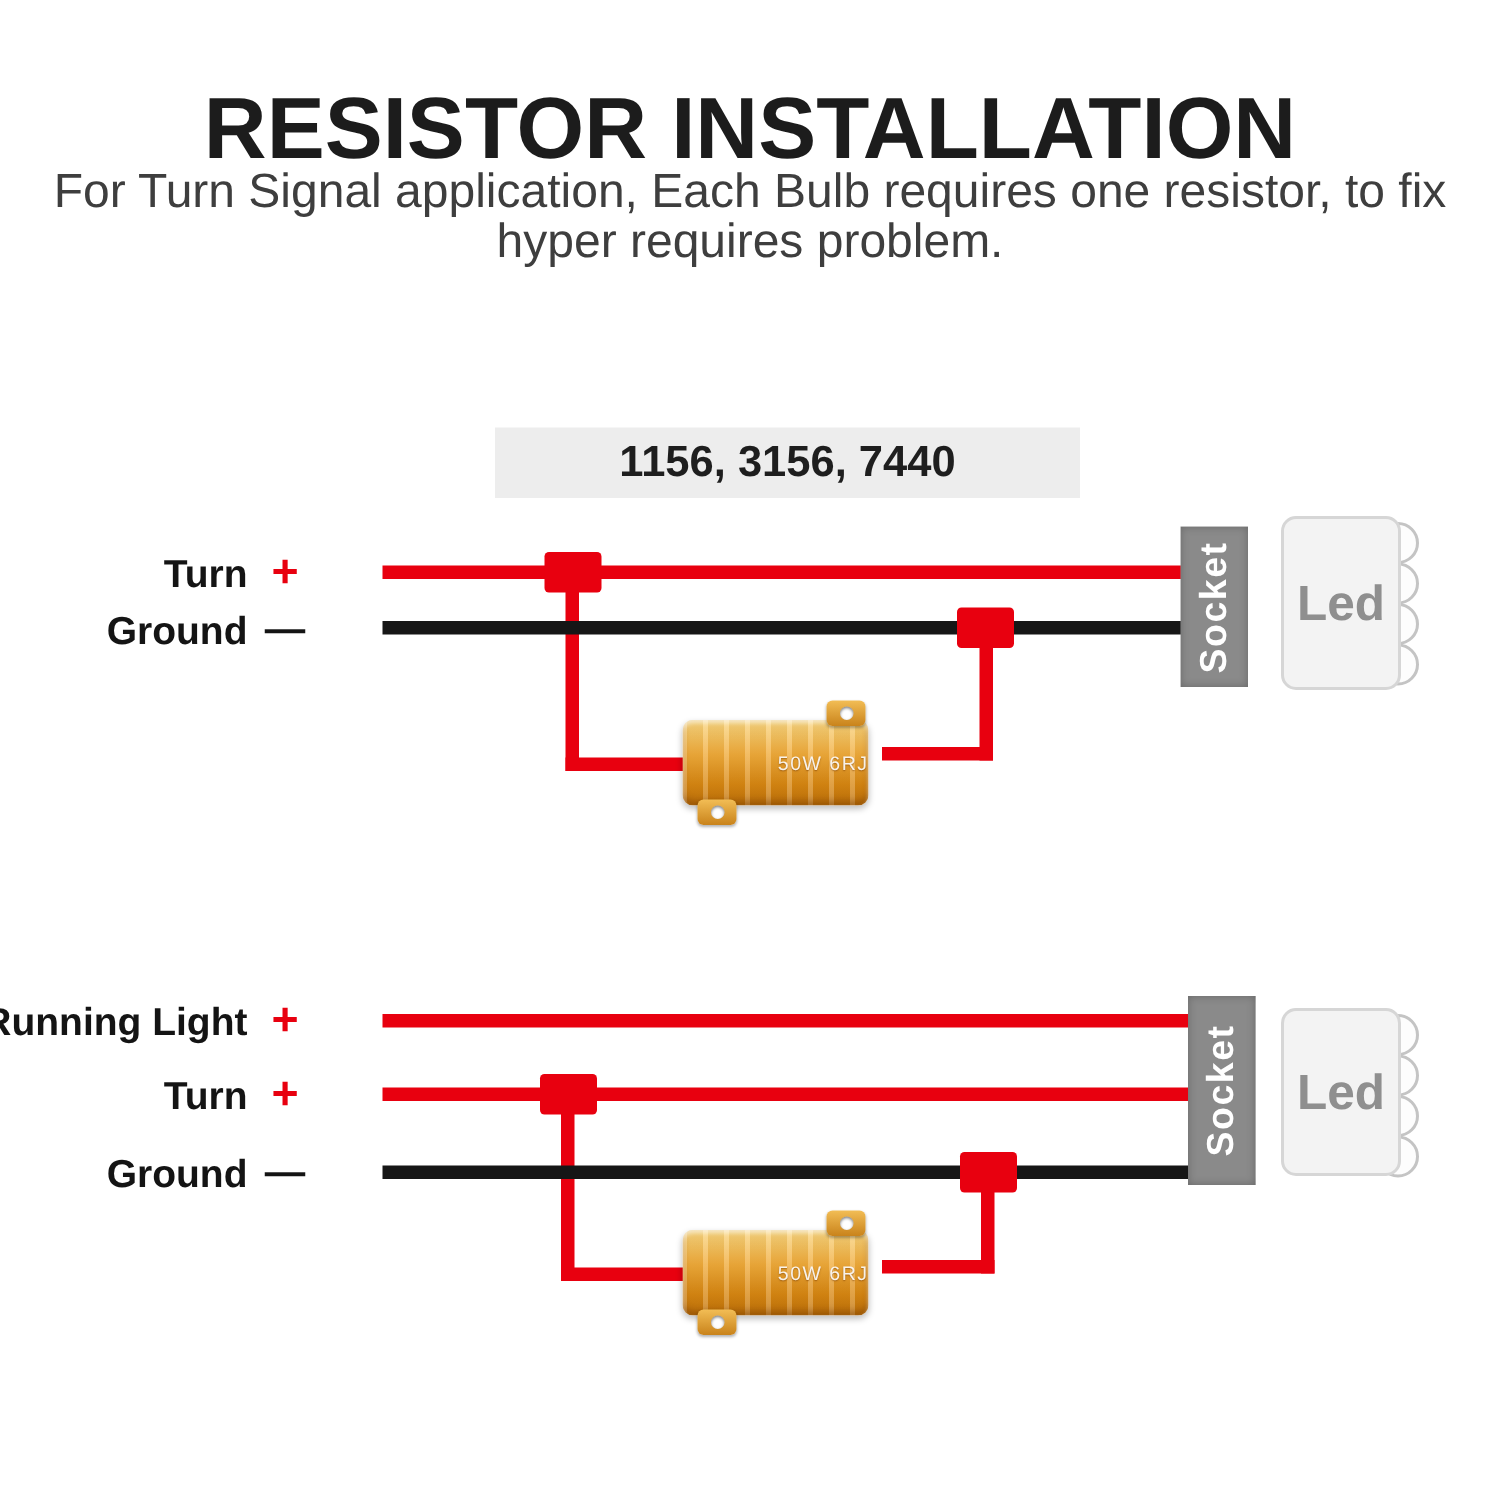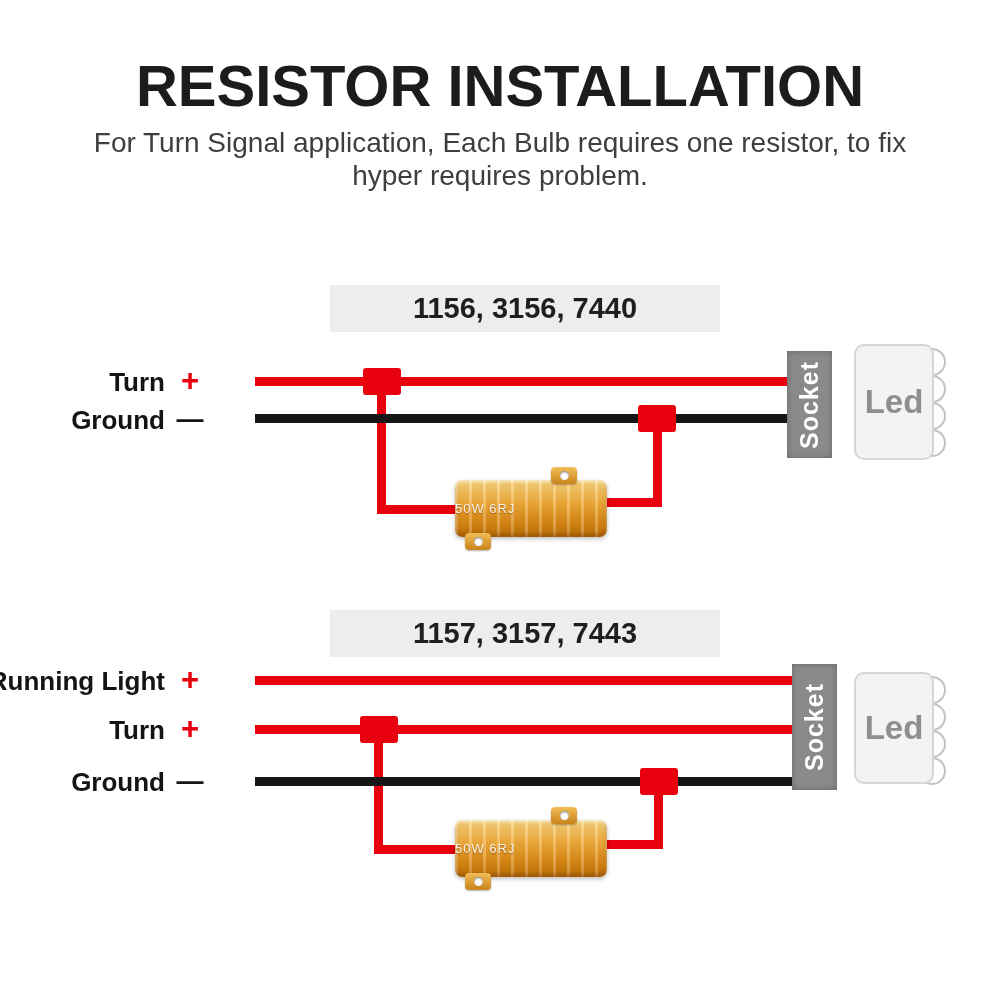--- a/index.html
+++ b/index.html
@@ -8,22 +8,22 @@
     font-family:"Liberation Sans", sans-serif;overflow:hidden;
   }
   .layer{position:absolute;left:0;top:2px;width:100%;height:100%;}
 
   
   .title{
     position:absolute;top:52px;left:0;width:100%;margin:0;text-align:center;
     font-size:58px;font-weight:bold;letter-spacing:0px;color:#1c1c1c;
   }
   .subtitle{
-    position:absolute;top:126px;left:0;width:100%;text-align:center;
-    font-size:28px;line-height:33px;color:#3e3e3e;
+    position:absolute;top:111px;left:0;width:100%;text-align:center;
+    font-size:32px;line-height:33px;color:#3e3e3e;
   }
 
   
   .headerbar{
     position:absolute;left:330px;width:390px;height:47px;background:#ededed;
     display:flex;align-items:center;justify-content:center;
     font-size:29px;font-weight:bold;color:#1e1e1e;z-index:1;
   }
   .labelrow{
     position:absolute;right:785px;height:34px;display:flex;align-items:flex-end;
@@ -43,26 +43,26 @@
   .wire.red{background:#e8000f;}
   .wire.black{background:#161616;}
   .vwire{position:absolute;width:9px;background:#e8000f;z-index:1;}
   .hseg{position:absolute;height:9px;background:#e8000f;z-index:1;}
   .connector{
     position:absolute;width:38px;height:27px;background:#e8000f;border-radius:3px;z-index:3;
   }
 
   
   .resistor{
-    position:absolute;width:152px;height:57px;z-index:3;border-radius:7px;
+    position:absolute;width:124px;height:57px;z-index:3;border-radius:7px;
     background:
       repeating-linear-gradient(90deg, rgba(255,255,255,0.22) 0px, rgba(255,255,255,0.22) 3px, rgba(0,0,0,0.04) 3px, rgba(0,0,0,0.04) 14px),
       linear-gradient(180deg,#f9d57e 0%,#f0ab3a 40%,#d88712 75%,#bf7108 100%);
     box-shadow:inset 0 2px 3px rgba(255,255,255,0.6), inset 0 -3px 4px rgba(120,60,0,0.45), 0 2px 4px rgba(0,0,0,0.25);
-    display:flex;align-items:center;justify-content:flex-start;
+    display:flex;align-items:center;justify-content:flex-end;
   }
   .resistor .rlabel{
     font-size:13px;letter-spacing:1px;color:rgba(255,255,255,0.9);
     text-shadow:0 1px 1px rgba(120,60,0,0.6);
   }
   .rtab{
     position:absolute;width:26px;height:17px;border-radius:4px;z-index:2;
     background:linear-gradient(180deg,#f2bd55,#c9831b);
     box-shadow:0 1px 2px rgba(0,0,0,0.3);
   }
@@ -142,21 +142,20 @@
     <div class="pin" style="left:918px;top:400px;"></div>
     <div class="pin" style="left:918px;top:427px;"></div>
     <div class="led" style="left:854px;top:342px;height:112px;">
       <span>Led</span>
     </div>
 
   </div>
 
   <div class="layer">
 
-    <div class="headerbar" style="top:608px;">1157, 3157, 7443</div>
 
     <div class="labelrow" style="top:661px;">
       <span class="name">Running Light</span>
       <span class="pol plus">+</span>
     </div>
     <div class="labelrow" style="top:710px;">
       <span class="name">Turn</span>
       <span class="pol plus">+</span>
     </div>
     <div class="labelrow" style="top:762px;">

